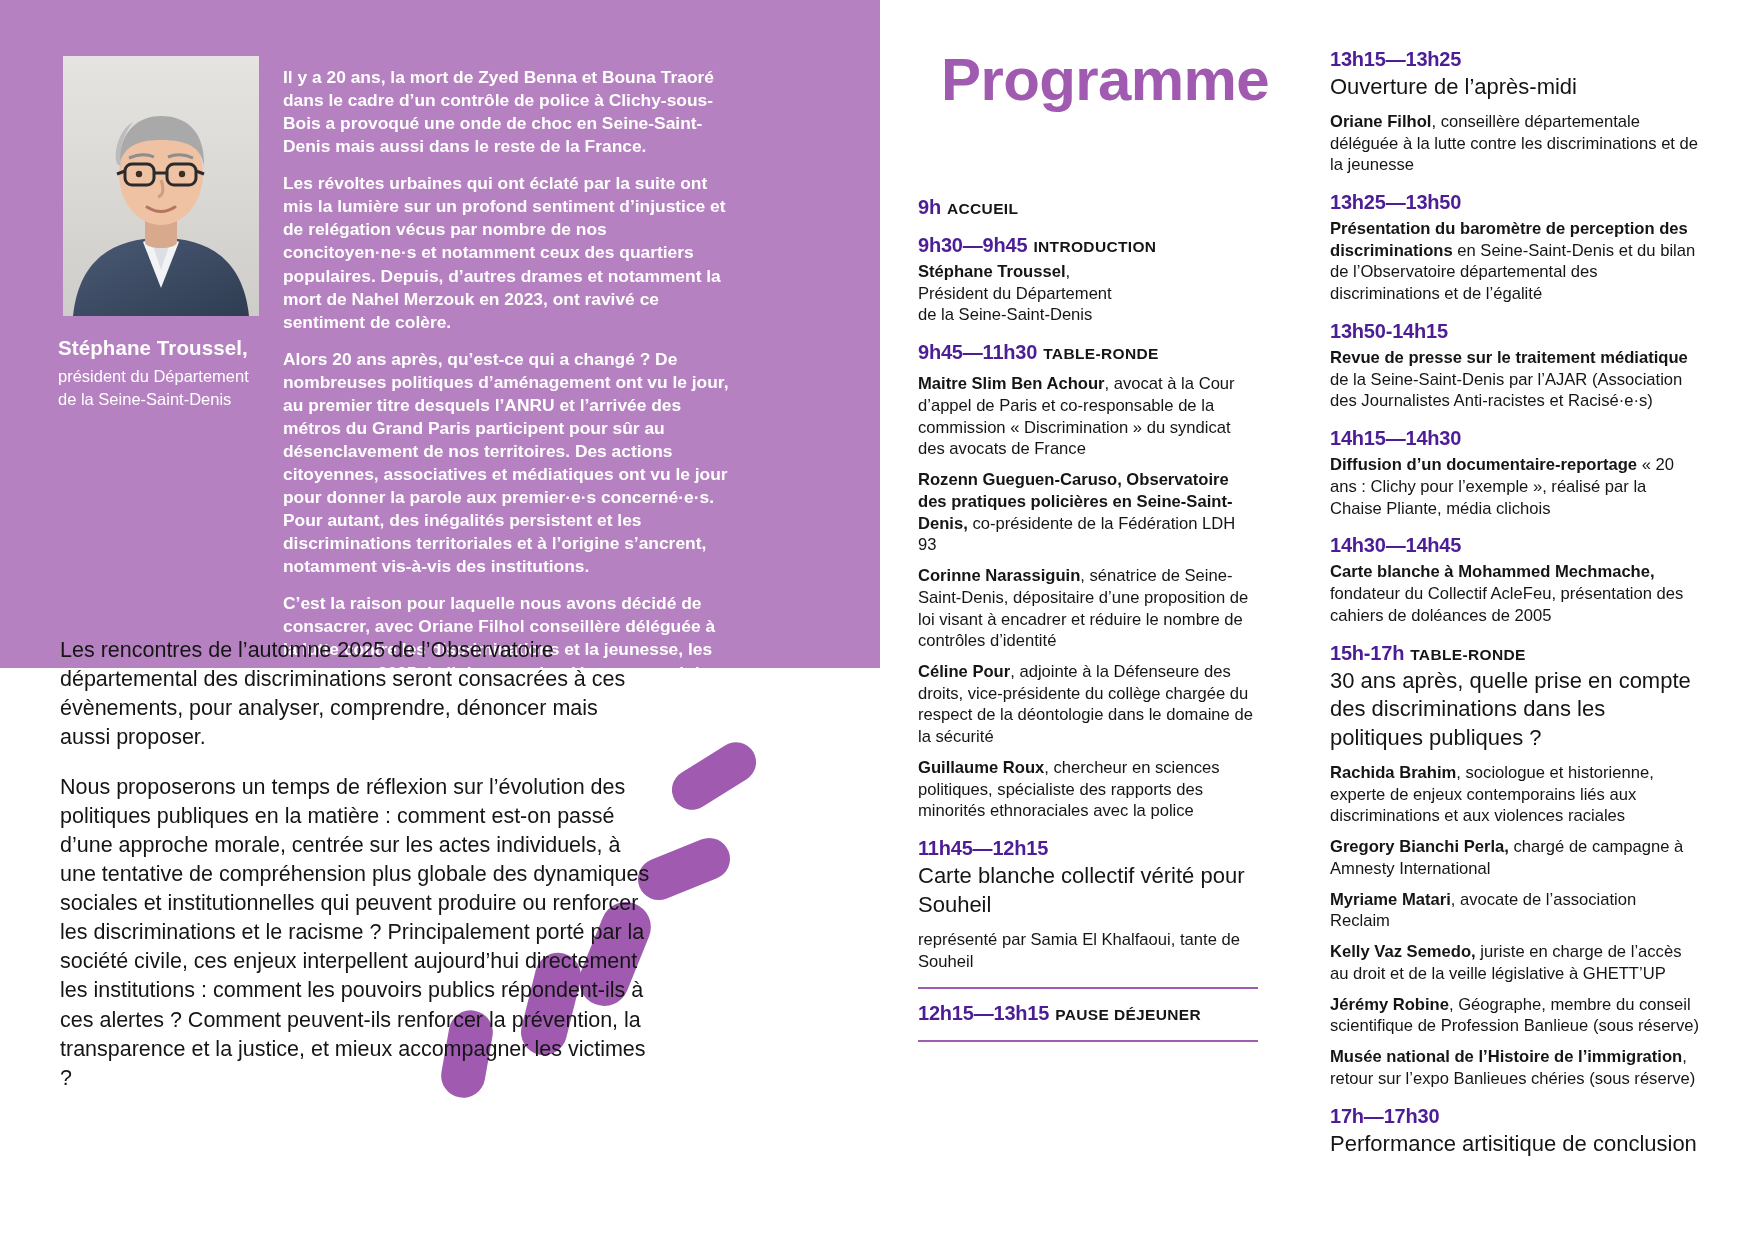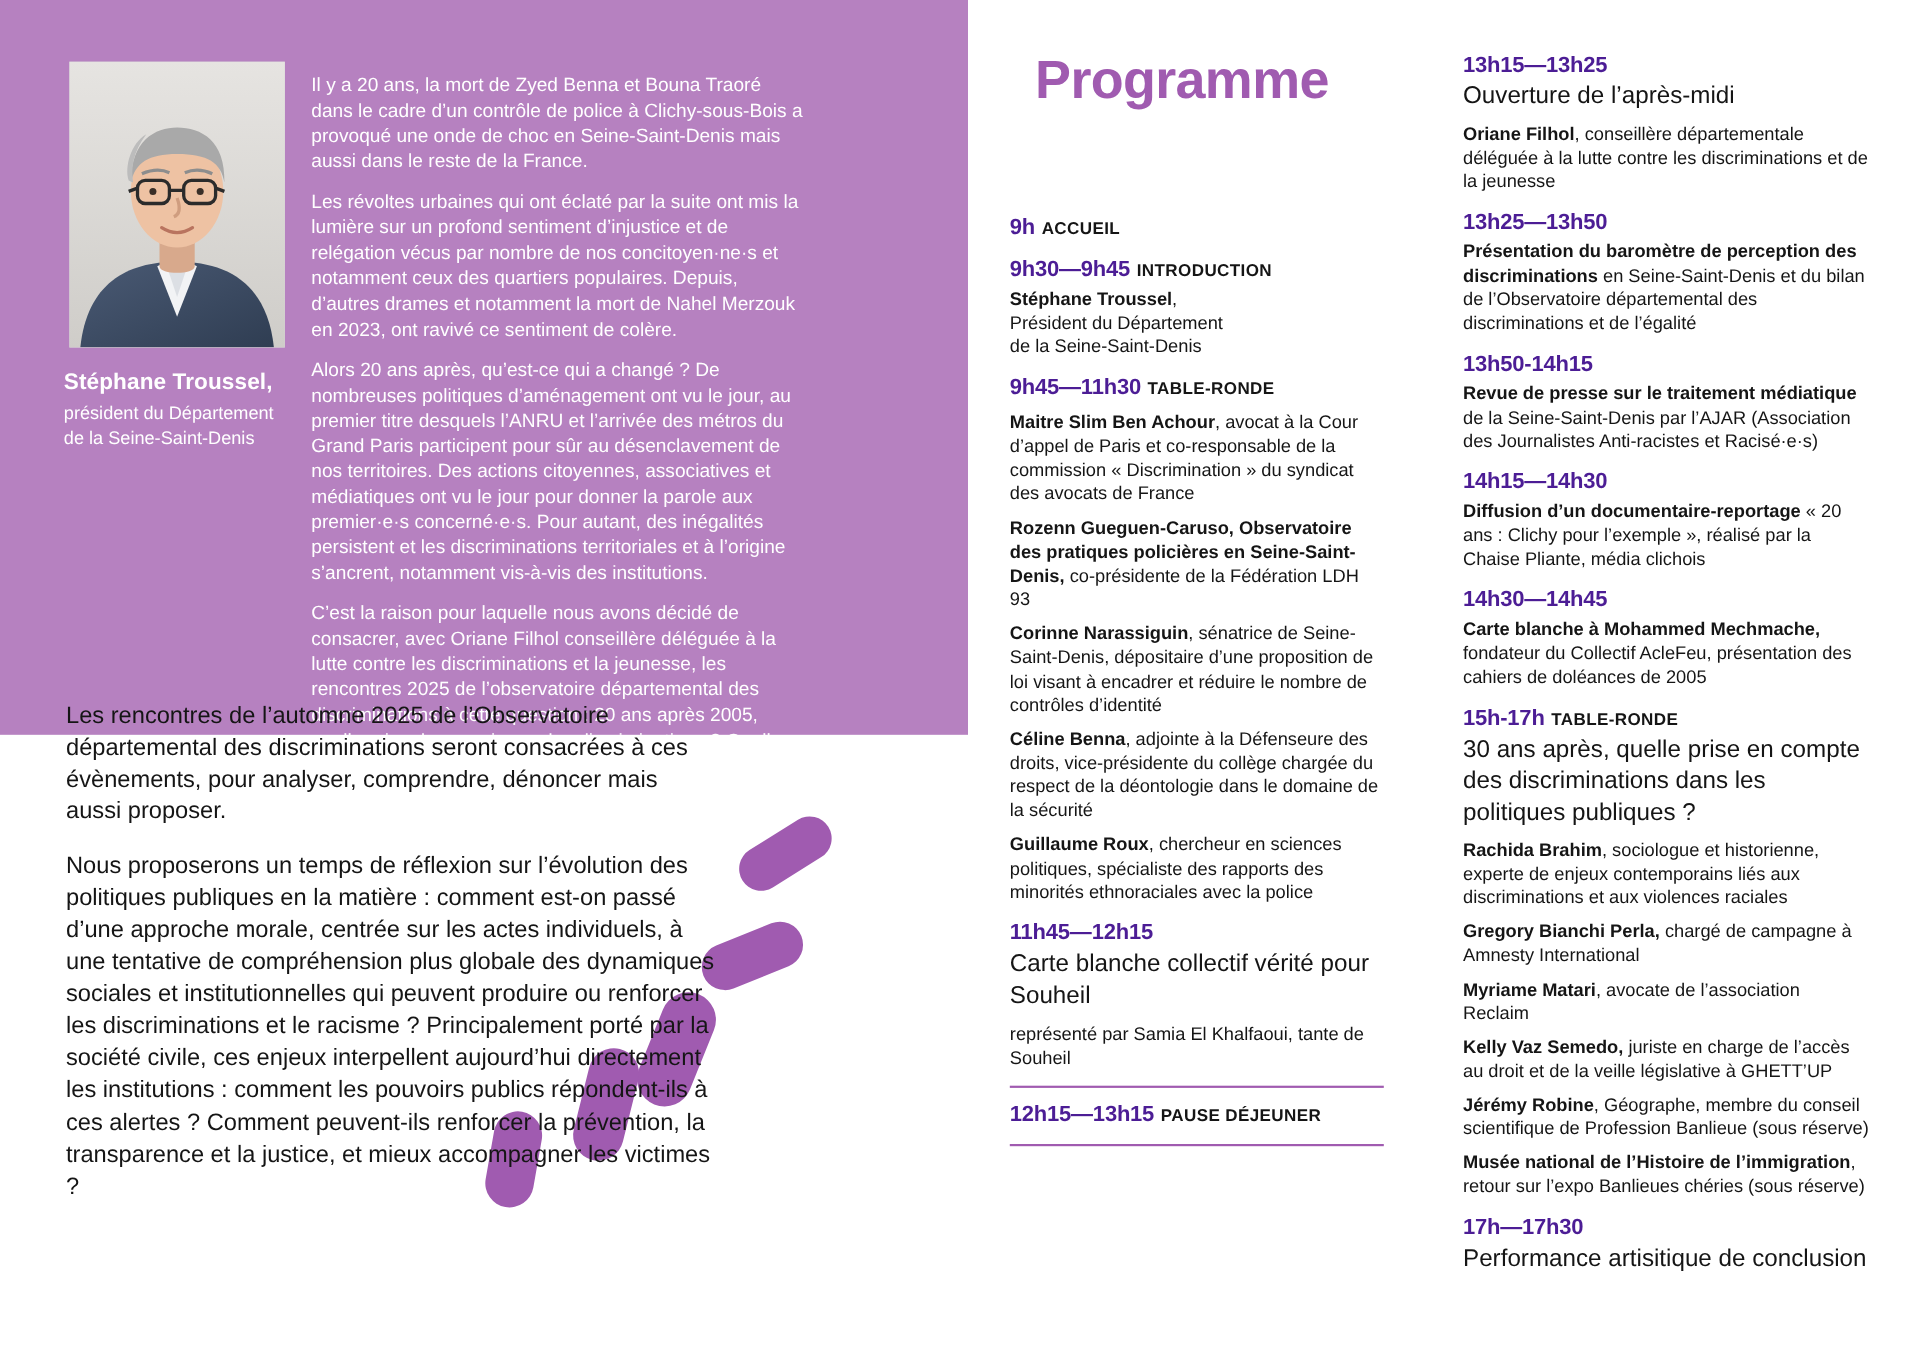--- a/index.html
+++ b/index.html
@@ -30,41 +30,41 @@
   }
   .hero-caption .nm {
     font-size: 20.5px; font-weight: bold; line-height: 1.3;
     letter-spacing: .1px;
   }
   .hero-caption .rl {
     font-size: 16.5px; line-height: 1.42; margin-top: 3px;
   }
   .hero-text {
     position: absolute; left: 283px; top: 66px; width: 450px;
-    color: #ffffff; font-size: 17.4px; line-height: 1.325;
+    color: #ffffff; font-size: 17.4px; line-height: 1.325; font-weight: bold;
   }
   .hero-text p { margin-bottom: 14px; }
   .hero-text p:last-child { margin-bottom: 0; }
 
   
   .intro {
     position: absolute; left: 60px; top: 636px; width: 590px;
     color: #151515; font-size: 21.5px; line-height: 1.355;
   }
   .intro p { margin-bottom: 20px; }
   .intro p:last-child { margin-bottom: 0; }
 
   
   .blobs { position: absolute; left: 420px; top: 740px; width: 420px; height: 480px; }
   .cap { position: absolute; background: #a05bb0; border-radius: 999px; }
 
   
   .prog-head { position: absolute; left: 941px; top: 48px; width: 350px; }
   .prog-title {
-    font-size: 49px; font-weight: bold; color: #a05bb0;
+    font-size: 60px; font-weight: bold; color: #a05bb0;
     letter-spacing: -0.6px; line-height: 1.05;
   }
   .prog-sub {
     margin-top: 9px; font-size: 17.5px; line-height: 1.33; color: #1a1a1a;
   }
   .prog-sub b { font-weight: bold; }
 
   
   .col { position: absolute; color: #151515; }
   .col-mid { left: 918px; top: 196px; width: 340px; }
@@ -181,21 +181,21 @@
       </div>
       <div class="slot">
         <div class="slot-head"><span class="time">9h30—9h45</span><span class="kind">INTRODUCTION</span></div>
         <div class="entry tight"><b>Stéphane Troussel</b><span>,<br>Président du Département<br>de la Seine-Saint-Denis</span></div>
       </div>
       <div class="slot">
         <div class="slot-head"><span class="time">9h45—11h30</span><span class="kind">TABLE-RONDE</span></div>
         <div class="entry"><b>Maitre Slim Ben Achour</b><span>, avocat à la Cour d’appel de Paris et co-responsable de la commission « Discrimination » du syndicat des avocats de France</span></div>
         <div class="entry"><b>Rozenn Gueguen-Caruso, Observatoire des pratiques policières en Seine-Saint-Denis,</b><span> co-présidente de la Fédération LDH 93</span></div>
         <div class="entry"><b>Corinne Narassiguin</b><span>, sénatrice de Seine-Saint-Denis, dépositaire d’une proposition de loi visant à encadrer et réduire le nombre de contrôles d’identité</span></div>
-        <div class="entry"><b>Céline Benna</b><span>, adjointe à la Défenseure des droits, vice-présidente du collège chargée du respect de la déontologie dans le domaine de la sécurité</span></div>
+        <div class="entry"><b>Céline Pour</b><span>, adjointe à la Défenseure des droits, vice-présidente du collège chargée du respect de la déontologie dans le domaine de la sécurité</span></div>
         <div class="entry"><b>Guillaume Roux</b><span>, chercheur en sciences politiques, spécialiste des rapports des minorités ethnoraciales avec la police</span></div>
       </div>
       <div class="slot">
         <div class="slot-head"><span class="time">11h45—12h15</span></div>
         <div class="slot-title">Carte blanche collectif vérité pour Souheil</div>
         <div class="entry"><span>représenté par Samia El Khalfaoui, tante de Souheil</span></div>
       </div>
       <div class="rule"></div>
       <div class="slot">
         <div class="slot-head"><span class="time">12h15—13h15</span><span class="kind">PAUSE DÉJEUNER</span></div>

